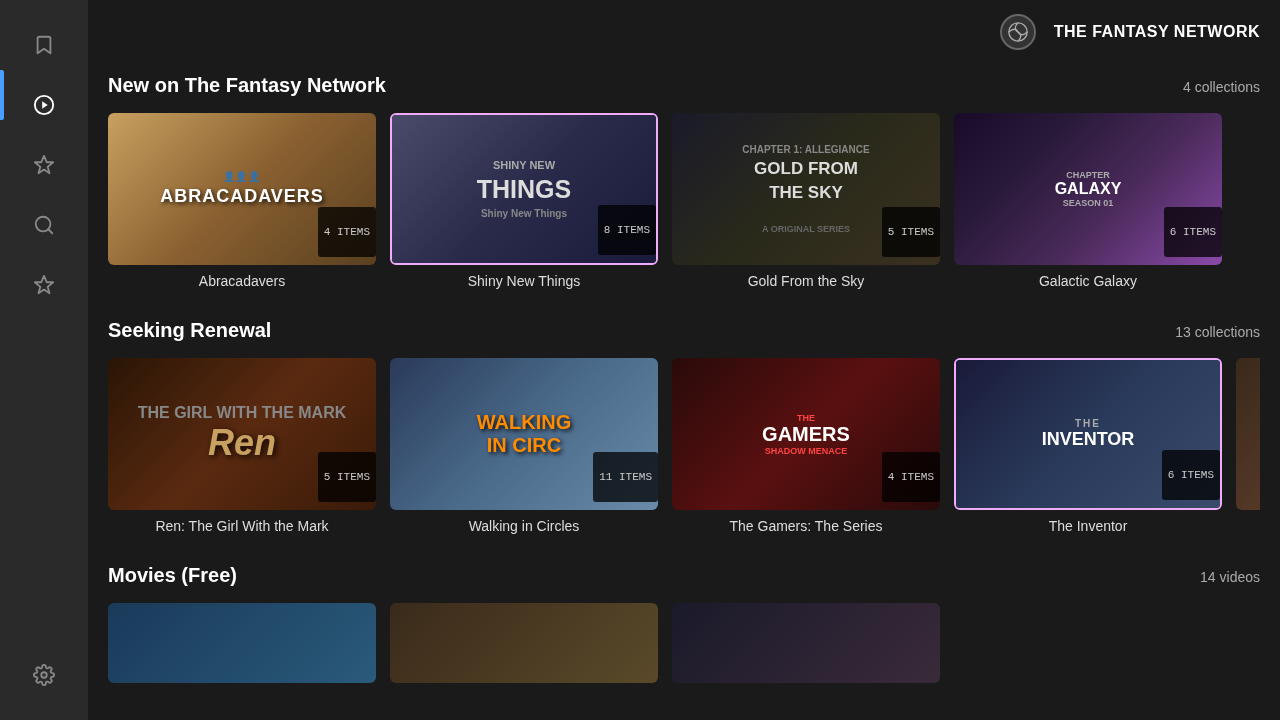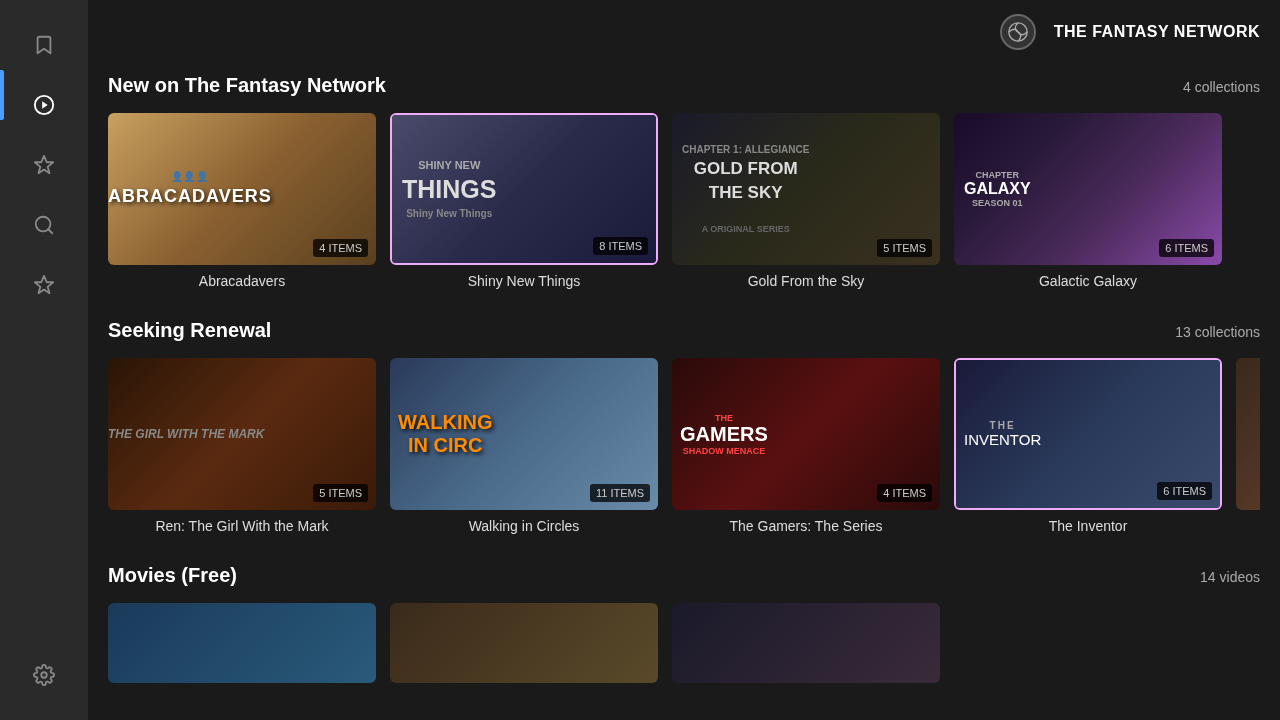--- a/index.html
+++ b/index.html
@@ -131,35 +131,37 @@
       position: relative;
     }
     .card-thumb.highlighted {
       border: 2px solid #f0abfc;
     }
     .card-image {
       width: 100%;
       height: 100%;
       display: flex;
       align-items: center;
+      justify-content: center;
       font-size: 13px;
       font-weight: bold;
       text-align: center;
       position: relative;
       overflow: hidden;
     }
     .badge {
       position: absolute;
       bottom: 8px;
-      right: 8px;
+      right: 0;
       background: rgba(0,0,0,0.75);
       color: #ccc;
       font-size: 11px;
-      padding: 3px 6px;
+      padding: 19px 6px;
       border-radius: 3px;
+      font-family: Liberation Mono, monospace;
     }
     .card-label {
       margin-top: 8px;
       font-size: 14px;
       color: #ddd;
       text-align: center;
     }
 
     
     .card-abracadavers {
@@ -238,22 +240,22 @@
       font-size: 20px;
       font-weight: 900;
     }
 
     
     .card-inventor {
       background: linear-gradient(135deg, #1a1a3a 0%, #2a3a5a 50%, #3a4a6a 100%);
     }
     .card-inventor-text {
       color: #fff;
-      font-size: 15px;
-      font-weight: 400;
+      font-size: 18px;
+      font-weight: 700;
     }
 
     
     .card-partial {
       width: 60px;
       flex-shrink: 0;
     }
     .card-partial-thumb {
       width: 60px;
       height: 152px;
@@ -403,21 +405,22 @@
     <div class="section-header">
       <span class="section-title">Seeking Renewal</span>
       <span class="section-count">13 collections</span>
     </div>
     <div class="cards-row">
 
       <div class="card">
         <div class="card-thumb">
           <div class="card-image card-ren">
             <div style="text-align:center;">
-              <div style="font-size:12px;color:#888;margin-bottom:0;font-style:italic;">THE GIRL WITH THE MARK</div>
+              <div style="font-size:16px;color:#888;margin-bottom:0;">THE GIRL WITH THE MARK</div>
+              <div class="card-ren-text">Ren</div>
             </div>
           </div>
           <div class="badge">5 ITEMS</div>
         </div>
         <div class="card-label">Ren: The Girl With the Mark</div>
       </div>
 
       <div class="card">
         <div class="card-thumb">
           <div class="card-image card-walking">

